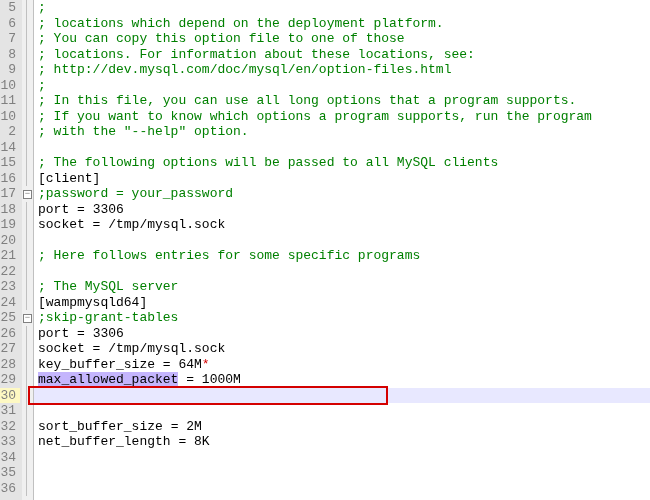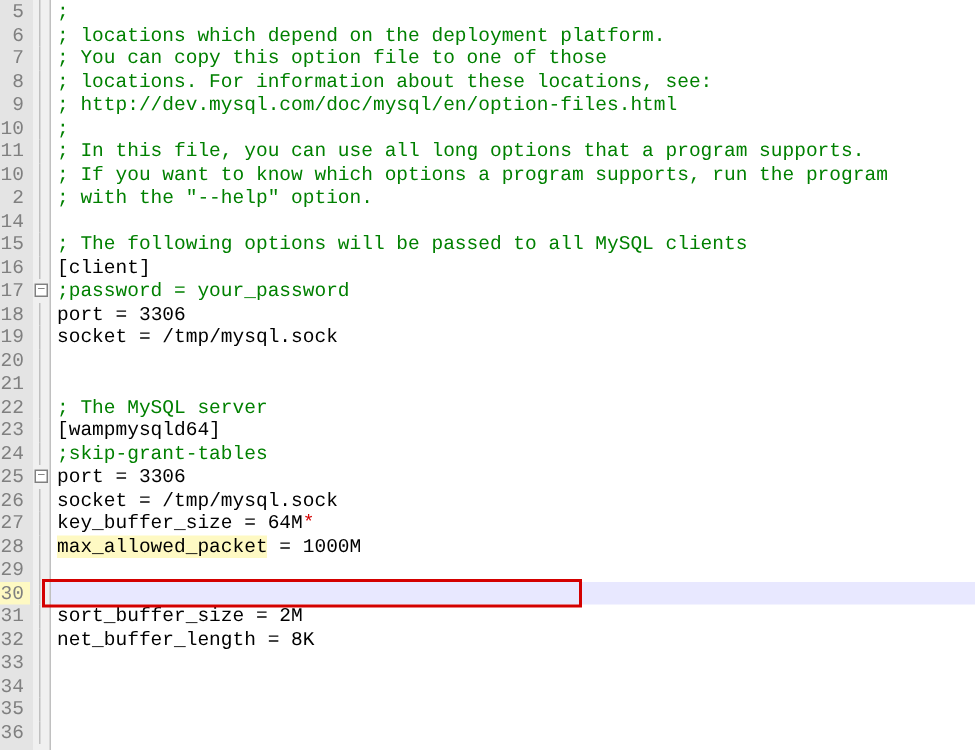--- a/index.html
+++ b/index.html
@@ -61,21 +61,21 @@
     height:15.5px;
     z-index:0;
   }
   .code .line { position: relative; z-index: 1; }
   .red-box {
     position:absolute;
     border:2px solid #d40000;
     z-index:2;
     pointer-events:none;
   }
-  .hl-key { background: #fef9c3; }
+  .hl-key { background: #c4b5fd; }
   .red-star { color: #d40000; }
 </style>
 </head>
 <body>
 
 <div class="editor">
   <div class="gutter" id="gutter">
       <div class="line">5</div>
       <div class="line">6</div>
       <div class="line">7</div>
@@ -153,20 +153,21 @@
       <div class="line"><span class="cmt">; In this file, you can use all long options that a program supports.</span></div>
       <div class="line"><span class="cmt">; If you want to know which options a program supports, run the program</span></div>
       <div class="line"><span class="cmt">; with the "--help" option.</span></div>
       <div class="line"><span class=""></span></div>
       <div class="line"><span class="cmt">; The following options will be passed to all MySQL clients</span></div>
       <div class="line"><span class="sect">[client]</span></div>
       <div class="line"><span class="cmt">;password = your_password</span></div>
       <div class="line"><span class="key">port</span><span class="assign"> = </span><span class="key">3306</span></div>
       <div class="line"><span class="key">socket</span><span class="assign"> = </span><span class="key">/tmp/mysql.sock</span></div>
       <div class="line"><span class=""></span></div>
+      <div class="line"><span class="cmt">; Here follows entries for some specific programs</span></div>
       <div class="line"><span class=""></span></div>
       <div class="line"><span class="cmt">; The MySQL server</span></div>
       <div class="line"><span class="sect">[wampmysqld64]</span></div>
       <div class="line"><span class="cmt">;skip-grant-tables</span></div>
       <div class="line"><span class="key">port</span><span class="assign"> = </span><span class="key">3306</span></div>
       <div class="line"><span class="key">socket</span><span class="assign"> = </span><span class="key">/tmp/mysql.sock</span></div>
       <div class="line"><span class="key">key_buffer_size</span><span class="assign"> = </span><span class="key">64M</span><span class="red-star">*</span></div>
       <div class="highlight-row-bg" style="top: 387.5px;"></div>
       <div class="line"><span class="key hl-key">max_allowed_packet</span><span class="assign"> = </span><span class="key">1000M</span></div>
       <div class="red-box" style="top: 385.5px; left: -6px; width: 360px; height: 19.5px;"></div>

